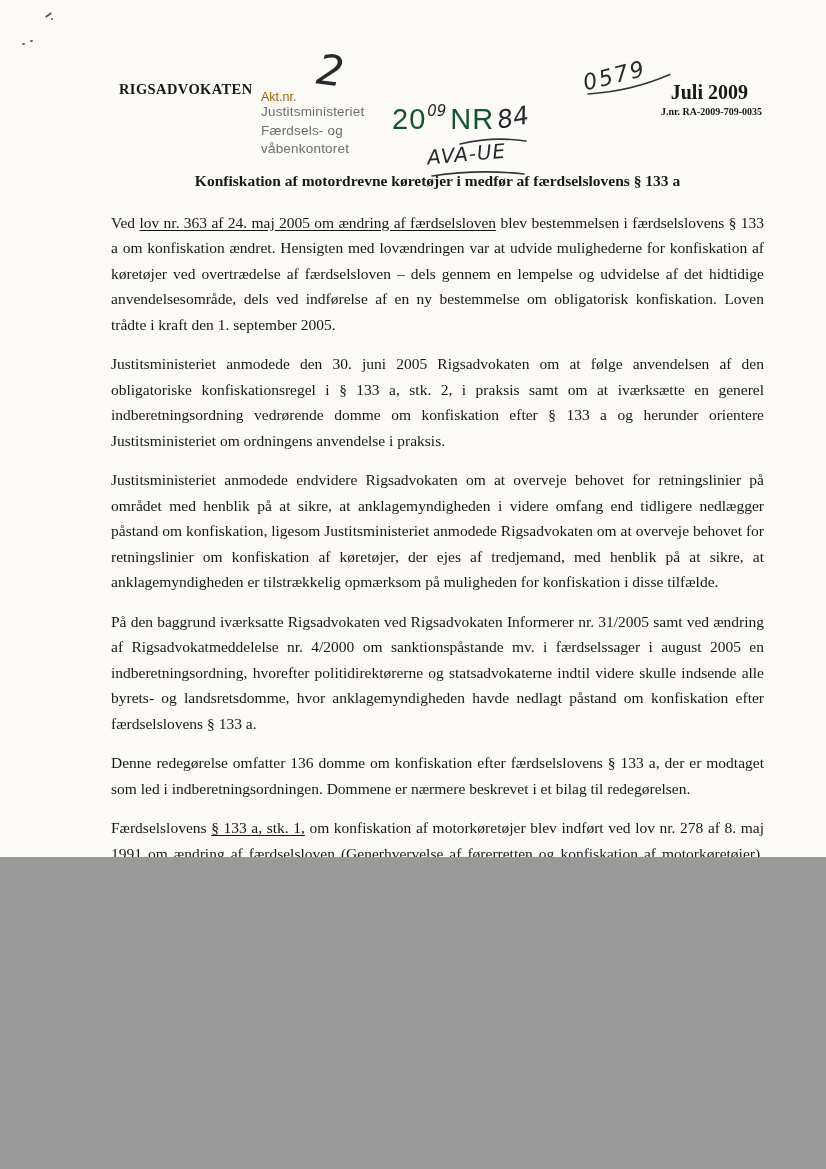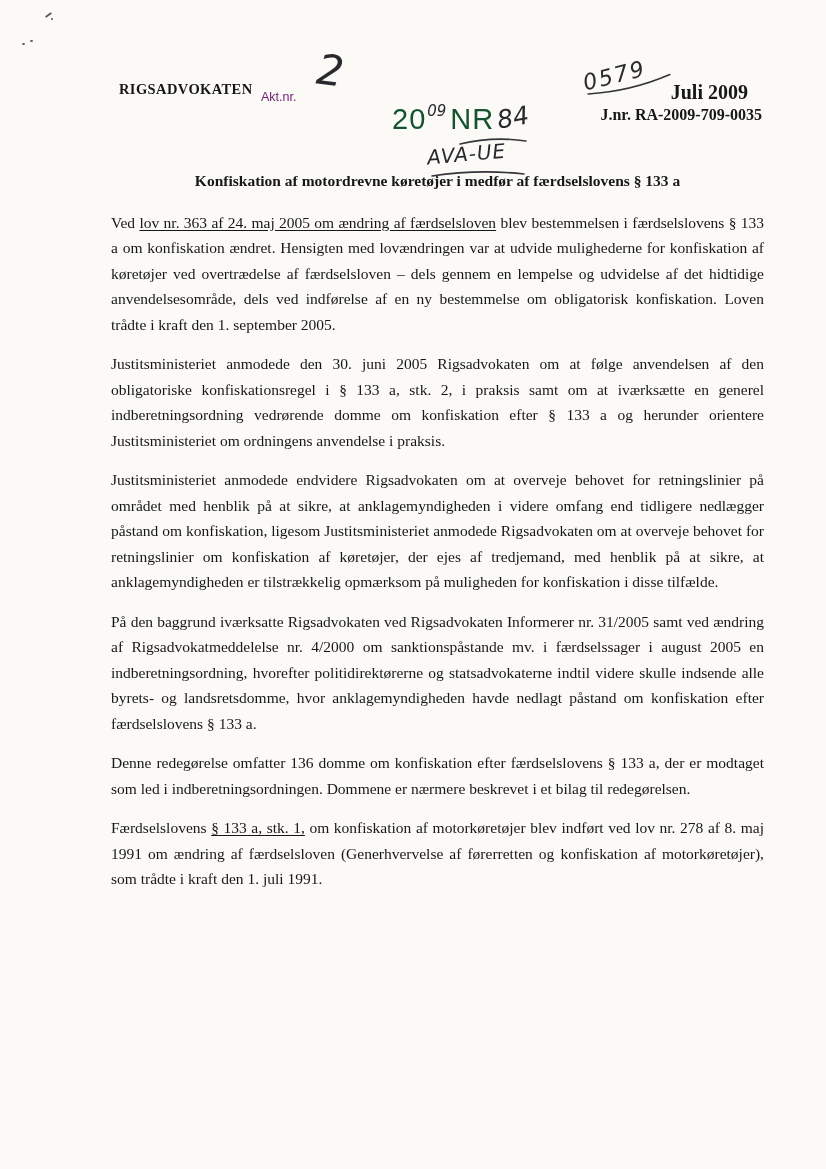--- a/index.html
+++ b/index.html
@@ -1,33 +1,33 @@
 <!DOCTYPE html>
 <html><head>
 <meta charset="utf-8">
 <style>
   * { box-sizing: border-box; }
   html, body { margin: 0; padding: 0; background: #9a9a9a; }
   .page {
-    width: 826px; height: 1169px; margin: 0 auto; position: relative;
+    width: 826px; height: 857px; margin: 0 auto; position: relative;
     background: #fbfaf7; color: #171717; overflow: hidden;
     font-family: "Liberation Serif", "DejaVu Serif", serif;
   }
   
   .scan-mark { position: absolute; background: #5a5a5a; }
   .mark1 { left: 45px; top: 14px; width: 7px; height: 2px; transform: rotate(-35deg); }
   .mark1b { left: 51px; top: 18px; width: 2px; height: 2px; border-radius: 50%; }
   .mark2 { left: 22px; top: 43px; width: 3px; height: 2px; border-radius: 50%; }
   .mark2b { left: 30px; top: 40px; width: 3px; height: 2px; border-radius: 50%; }
 
   
   .org { position: absolute; left: 119px; top: 81px; font-size: 14.5px; font-weight: bold; letter-spacing: 0.4px; }
-  .akt-label { position: absolute; left: 261px; top: 90px; font-size: 12.5px; font-family: "Liberation Sans", sans-serif; color: #701a75; }
+  .akt-label { position: absolute; left: 261px; top: 90px; font-size: 12.5px; font-family: "Liberation Sans", sans-serif; color: #a16207; }
   .date { position: absolute; right: 78px; top: 81px; font-size: 20px; font-weight: bold; }
-  .jnr { position: absolute; right: 64px; top: 106px; font-size: 16px; font-weight: bold; }
+  .jnr { position: absolute; right: 64px; top: 106px; font-size: 10px; font-weight: bold; }
   .stamp {
     position: absolute; left: 261px; top: 103px;
     font-family: "Liberation Sans", "DejaVu Sans", sans-serif;
     font-size: 13.5px; line-height: 18.5px; color: #6d6d70; letter-spacing: 0.2px;
   }
 
   
   .hw { font-family: "DejaVu Sans", sans-serif; font-style: italic; color: #28282d; }
   .akt-value { position: absolute; left: 317px; top: 46px; font-size: 42px; transform: rotate(7deg); }
   .hw-journal { position: absolute; left: 392px; top: 103px; white-space: nowrap; }
@@ -59,20 +59,25 @@
   <div class="scan-mark mark1b"></div>
   <div class="scan-mark mark2"></div>
   <div class="scan-mark mark2b"></div>
 
   <div class="org">RIGSADVOKATEN</div>
   <div class="akt-label">Akt.nr.</div>
   <div class="hw akt-value">2</div>
   <div class="date">Juli 2009</div>
   <div class="jnr">J.nr. RA-2009-709-0035</div>
 
+  <div class="stamp">
+    <div>Justitsministeriet</div>
+    <div>Færdsels- og</div>
+    <div>våbenkontoret</div>
+  </div>
 
   <div class="hw-journal">
     <span class="stamp-num">20</span><span class="hw hw-sup">09</span><span class="stamp-nr">NR</span><span class="hw hw-num">84</span>
   </div>
   <svg class="swoosh" style="left:458px; top:134px;" width="70" height="14">
     <path d="M2,10 Q35,2 68,7"></path>
   </svg>
 
   <div class="hw hw-initials">AVA-UE</div>
   <svg class="swoosh" style="left:430px; top:168px;" width="96" height="12">

